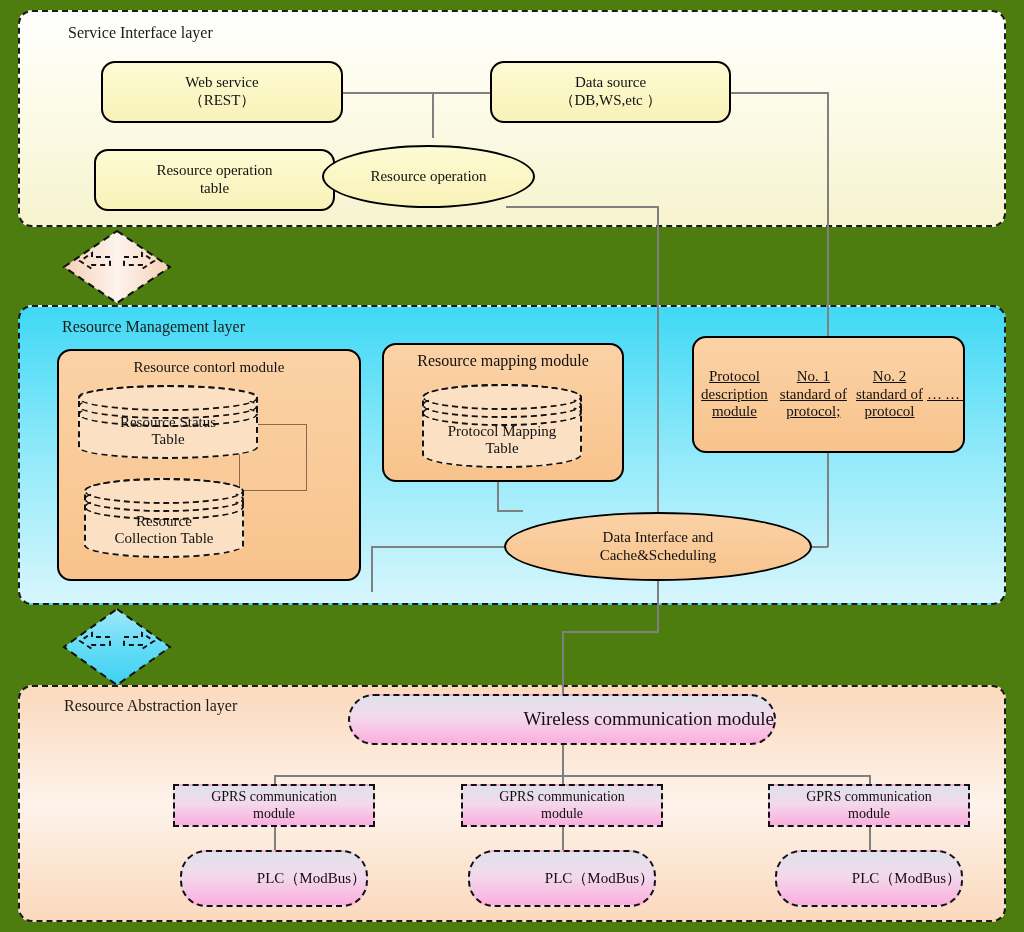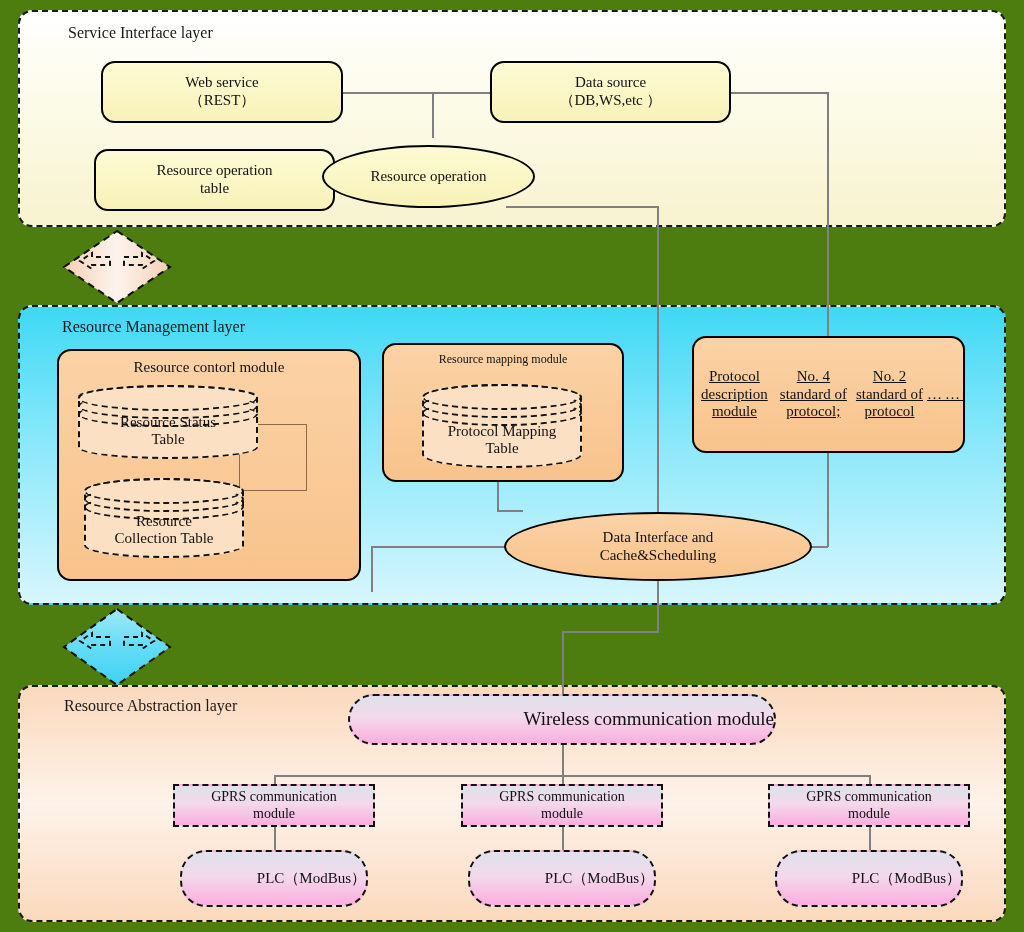--- a/index.html
+++ b/index.html
@@ -133,35 +133,35 @@
     <div class="lid l1"></div>
     <div class="lid l2"></div>
     <div class="lid l3"></div>
     <div style="position:relative;z-index:2;">
       <div>Resource</div>
       <div>Collection Table</div>
     </div>
   </div>
 
   <div class="node rrect orange" style="left:382px;top:343px;width:242px;height:139px;align-items:flex-start;justify-content:center;z-index:5;">
-    <span style="margin-top:7px;font-size:12px;">Resource mapping module</span>
+    <span style="margin-top:7px;font-size:16px;">Resource mapping module</span>
   </div>
   <div class="cyl" style="left:422px;top:384px;width:160px;height:84px;">
     <div class="lid l1"></div>
     <div class="lid l2"></div>
     <div class="lid l3"></div>
     <div style="position:relative;z-index:2;">
       <div>Protocol Mapping</div>
       <div>Table</div>
     </div>
   </div>
 
   <div class="node rrect orange" style="left:692px;top:336px;width:273px;height:117px;flex-direction:row;z-index:5;text-decoration:underline;">
     <span>Protocol description module</span>
-    <span>No. 4 standard of protocol;</span>
+    <span>No. 1 standard of protocol;</span>
     <span>No. 2 standard of protocol</span>
     <span class="dots">……</span>
   </div>
 
   <div class="ln lnv" style="left:497px;top:482px;height:29px;"></div>
   <div class="ln lnh" style="left:497px;top:510px;width:26px;"></div>
   <div class="ln lnv" style="left:371px;top:546px;height:46px;"></div>
   <div class="ln lnh" style="left:371px;top:546px;width:134px;"></div>
 
   <div class="node ellipse orange" style="left:504px;top:512px;width:308px;height:69px;flex-direction:column;z-index:7;">

